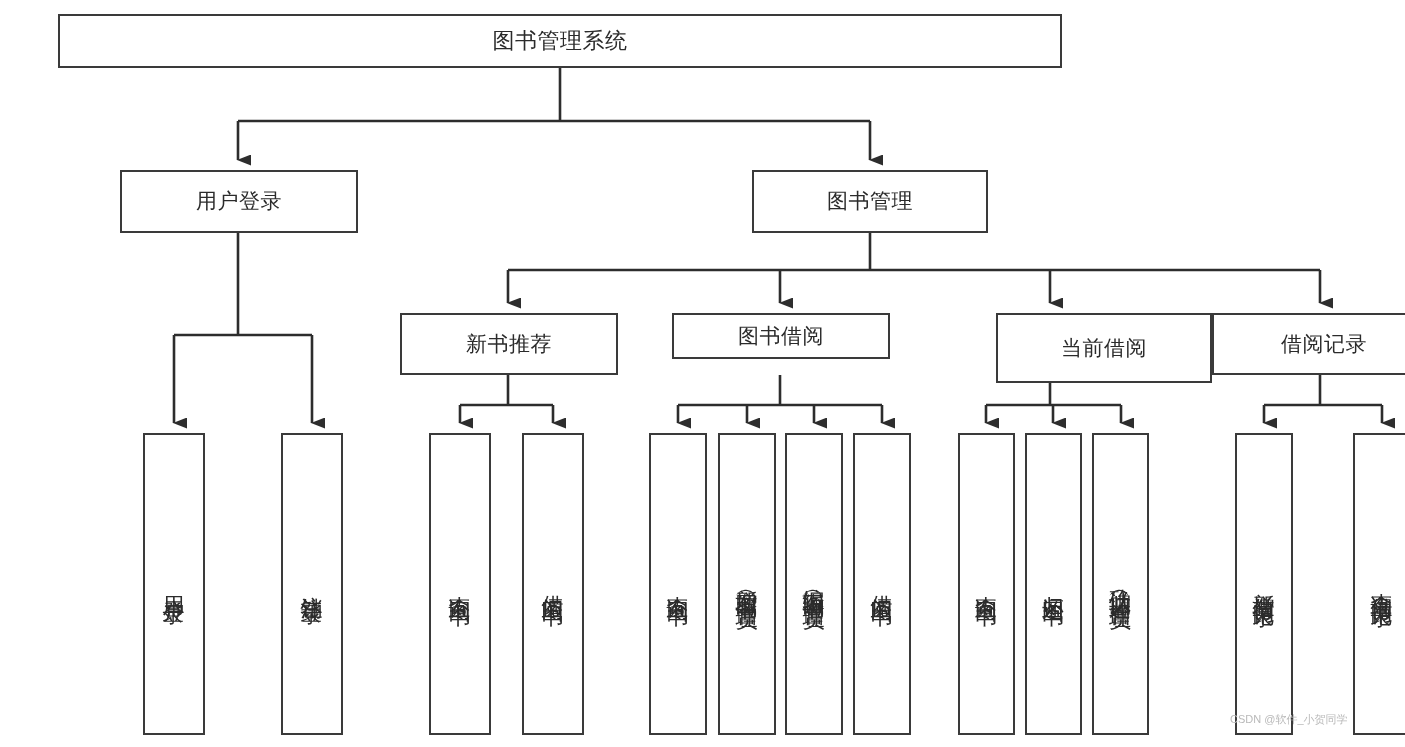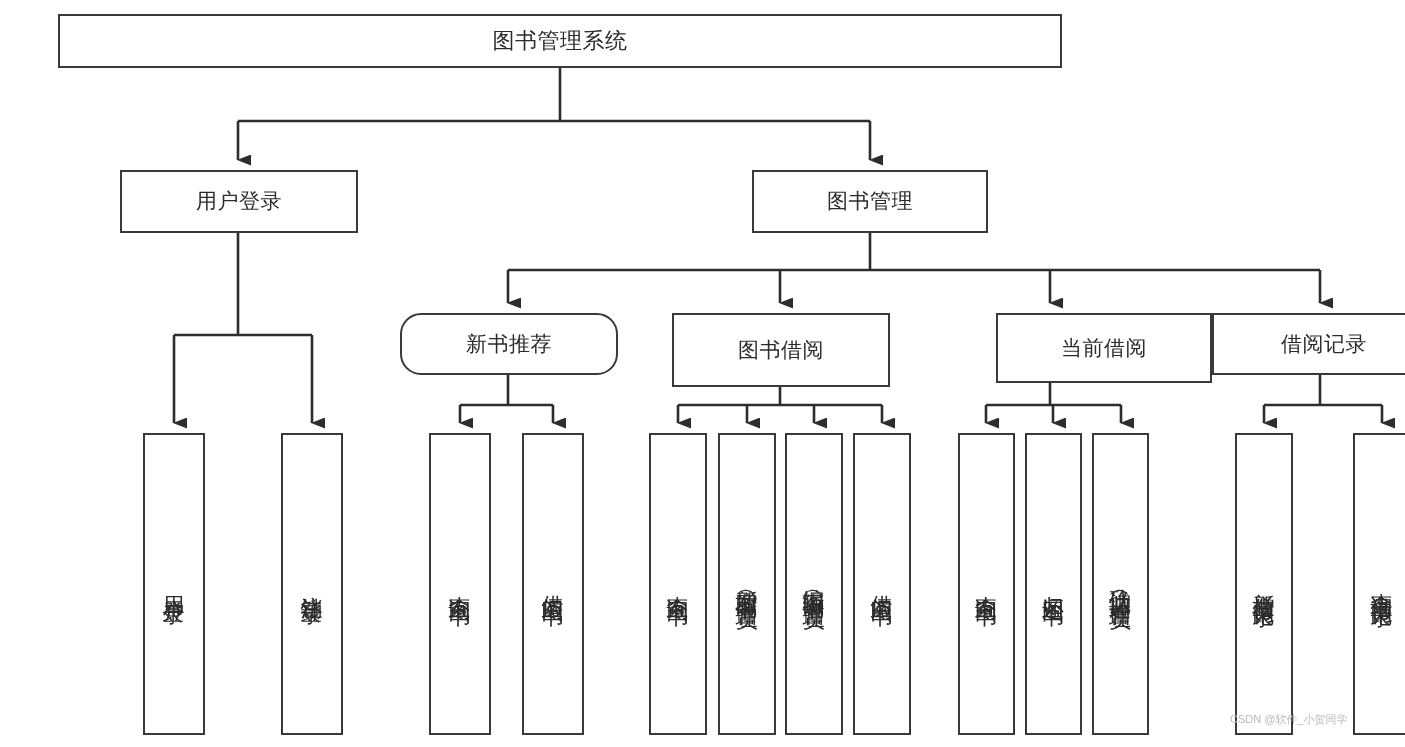--- a/index.html
+++ b/index.html
@@ -147,25 +147,25 @@
   </div>
 
   <div class="node horizontal" style="left:80px; top:170px; width:238px; height:63px;">
     <span class="label">用户登录</span>
   </div>
 
   <div class="node horizontal" style="left:712px; top:170px; width:236px; height:63px;">
     <span class="label">图书管理</span>
   </div>
 
-  <div class="node horizontal" style="left:360px; top:313px; width:218px; height:62px;border-radius:21px;">
+  <div class="node horizontal" style="left:360px; top:313px; width:218px; height:62px;">
     <span class="label">新书推荐</span>
   </div>
 
-  <div class="node horizontal" style="left:632px; top:313px; width:218px; height:74px;">
+  <div class="node horizontal" style="left:632px; top:313px; width:218px; height:46px;">
     <span class="label">图书借阅</span>
   </div>
 
   <div class="node horizontal" style="left:956px; top:313px; width:216px; height:70px;">
     <span class="label">当前借阅</span>
   </div>
 
   <div class="node horizontal" style="left:1172px; top:313px; width:224px; height:62px;">
     <span class="label">借阅记录</span>
   </div>

